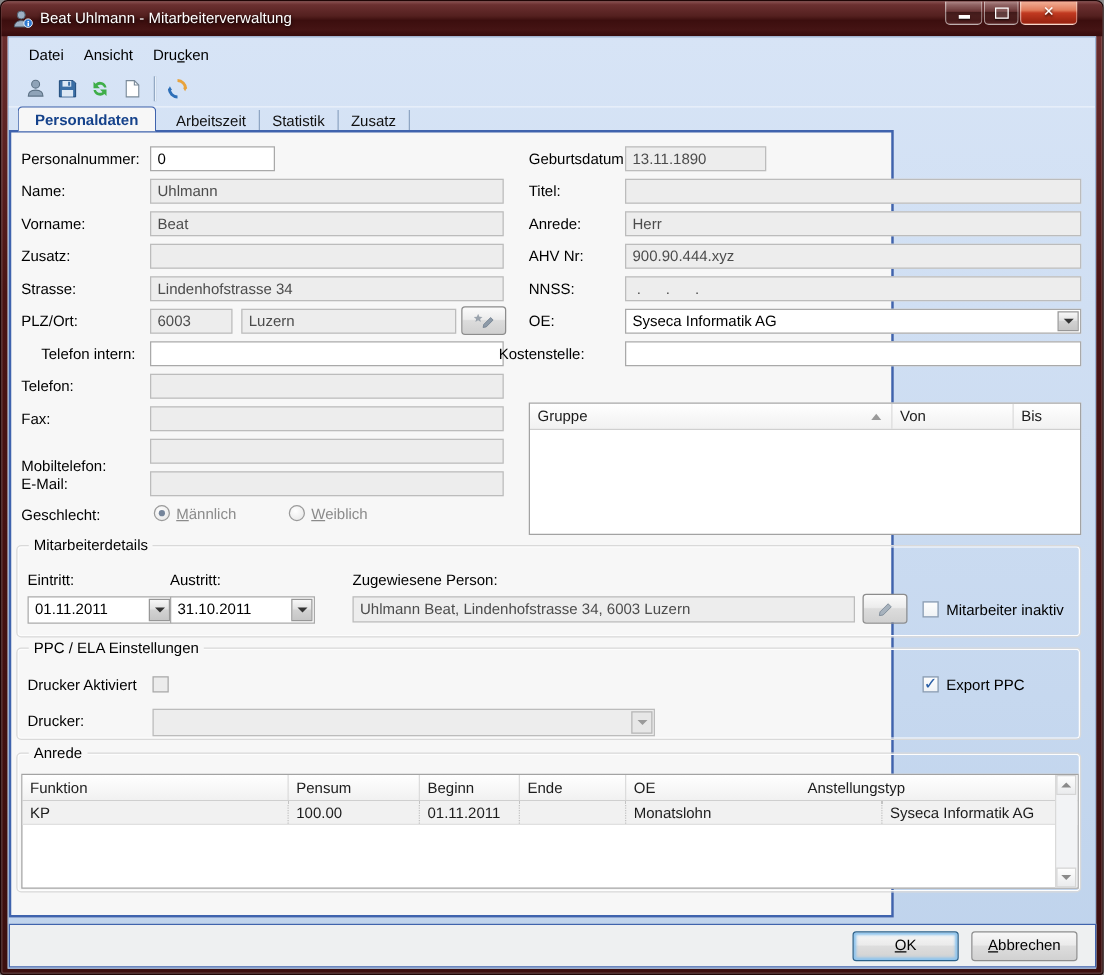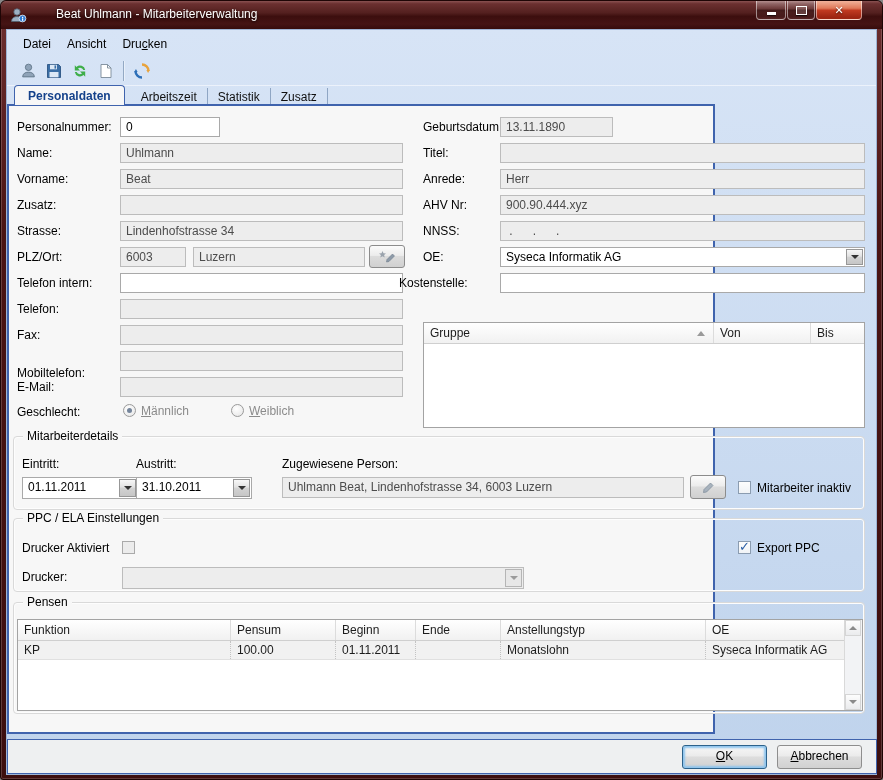--- a/index.html
+++ b/index.html
@@ -1,21 +1,21 @@
 <!DOCTYPE html>
 <html><head>
 <meta charset="utf-8">
 <style>
   html,body{margin:0;padding:0;background:#888;}
   body{font-family:"Liberation Sans","DejaVu Sans",sans-serif;font-size:12px;}
   .window{position:relative;width:883px;height:780px;background:linear-gradient(180deg,#6e3030,#4a1414 30%,#3c0f0f);border:1px solid #1e0505;border-radius:6px 6px 3px 3px;box-sizing:border-box;overflow:hidden;box-shadow:inset 0 0 0 1px rgba(255,255,255,.18);}
   
   .titlebar{position:absolute;left:0;top:0;width:100%;height:28px;background:linear-gradient(180deg,#8a5252 0%,#6b3030 10%,#54201f 42%,#3c0e0e 55%,#451414 82%,#360c0c 100%);border-radius:6px 6px 0 0;}
   .app-icon{position:absolute;left:8px;top:5px;width:18px;height:18px;}
-  .title-text{position:absolute;left:31px;top:6px;color:#fff;text-shadow:0 1px 3px rgba(0,0,0,.9);white-space:nowrap;margin-left:24px;}
+  .title-text{position:absolute;left:31px;top:6px;color:#fff;text-shadow:0 1px 3px rgba(0,0,0,.9);white-space:nowrap;}
   .cap{position:absolute;top:0;height:19px;box-sizing:border-box;border:1px solid rgba(255,255,255,.5);border-top:none;border-radius:0 0 4px 4px;background:linear-gradient(180deg,rgba(255,255,255,.35),rgba(255,255,255,.08) 45%,rgba(0,0,0,.28) 50%,rgba(150,90,90,.25));display:flex;align-items:center;justify-content:center;}
   .cap-min{right:96px;width:30px}
   .cap-max{right:67px;width:28px}
   .cap-close{right:20px;width:46px;background:linear-gradient(180deg,#f2b29a,#e07a5a 40%,#c13a21 52%,#9e2512 90%);}
   .glyph-min{width:9px;height:3px;background:#fff;box-shadow:0 1px 1px rgba(0,0,0,.6);margin-top:6px;}
   .glyph-max{width:9px;height:7px;border:1px solid #fff;box-shadow:0 1px 1px rgba(0,0,0,.6);background:rgba(255,255,255,.15);}
   .glyph-close{color:#fff;font-weight:bold;font-size:11px;text-shadow:0 1px 2px rgba(0,0,0,.7);line-height:17px;}
   .glyph-close::after{content:"✕";}
   
   .client{position:absolute;left:5px;top:28px;right:5px;bottom:4px;background:linear-gradient(180deg,#d7e4f6,#bfd3ec);box-shadow:inset 0 0 0 1px #9db4d4;}
@@ -164,21 +164,21 @@
     <span class="lbl" style="left:8px;top:144px">PLZ/Ort:</span>
     <span class="field dis" style="left:111px;top:141px;width:66px">6003</span>
     <span class="field dis" style="left:184px;top:141px;width:172px">Luzern</span>
     <span class="icon-btn" style="left:360px;top:139px;width:36px;height:23px">
       <svg viewBox="0 0 18 14" width="18" height="14">
         <path d="M4.5 1l1 2.3 2.5.2-1.9 1.6.6 2.4L4.5 6.2 2.3 7.5l.6-2.4L1 3.5l2.5-.2z" fill="#9aa3ad"></path>
         <path d="M9 9.5l5.5-5.5 2 2L11 11.5 8.5 12z" fill="#8d9aa8" stroke="#6b7a89" stroke-width="0.6"></path>
       </svg>
     </span>
 
-    <span class="lbl" style="left:8px;top:170px">Telefon intern:</span>
+    <span class="lbl" style="left:24px;top:170px">Telefon intern:</span>
     <span class="field" style="left:111px;top:167px;width:283px"></span>
 
     <span class="lbl" style="left:8px;top:196px">Telefon:</span>
     <span class="field dis" style="left:111px;top:193px;width:283px"></span>
 
     <span class="lbl" style="left:8px;top:222px">Fax:</span>
     <span class="field dis" style="left:111px;top:219px;width:283px"></span>
 
     <span class="lbl" style="left:8px;top:260px">Mobiltelefon:</span>
     <span class="field dis" style="left:111px;top:245px;width:283px"></span>
@@ -245,29 +245,29 @@
       <span class="gb-title">PPC / ELA Einstellungen</span>
       <span class="lbl" style="left:8px;top:22px">Drucker Aktiviert</span>
       <span class="cb cbdis" style="left:108px;top:22px"></span>
       <span class="cb checked" style="left:724px;top:22px"></span>
       <span class="lbl" style="left:743px;top:22px">Export PPC</span>
       <span class="lbl" style="left:8px;top:51px">Drucker:</span>
       <span class="field dis" style="left:108px;top:48px;width:402px;height:22px;padding-right:20px"><span></span><span class="combo-btn disbtn"><span class="arr"></span></span></span>
     </div>
 
     <div class="gb" style="left:4px;top:496px;width:852px;height:112px">
-      <span class="gb-title">Pensen</span>
+      <span class="gb-title">Anrede</span>
       <div class="tbl" style="left:3px;top:16px;width:846px;height:92px">
         <div class="tbl-head">
           <span class="th" style="width:213px">Funktion</span>
           <span class="th" style="width:105px">Pensum</span>
           <span class="th" style="width:80px">Beginn</span>
           <span class="th" style="width:85px">Ende</span>
+          <span class="th" style="width:139px;border-right:none">OE</span>
           <span class="th" style="width:205px">Anstellungstyp</span>
-          <span class="th" style="width:139px;border-right:none">OE</span>
         </div>
         <div class="trow">
           <span class="td" style="width:213px">KP</span>
           <span class="td" style="width:105px">100.00</span>
           <span class="td" style="width:80px">01.11.2011</span>
           <span class="td" style="width:85px"></span>
           <span class="td" style="width:205px">Monatslohn</span>
           <span class="td" style="width:139px;border-right:none">Syseca Informatik AG</span>
         </div>
         <div class="sb">

